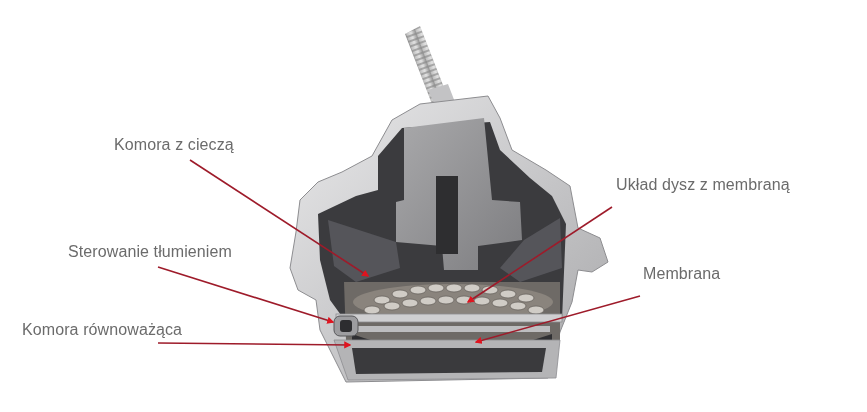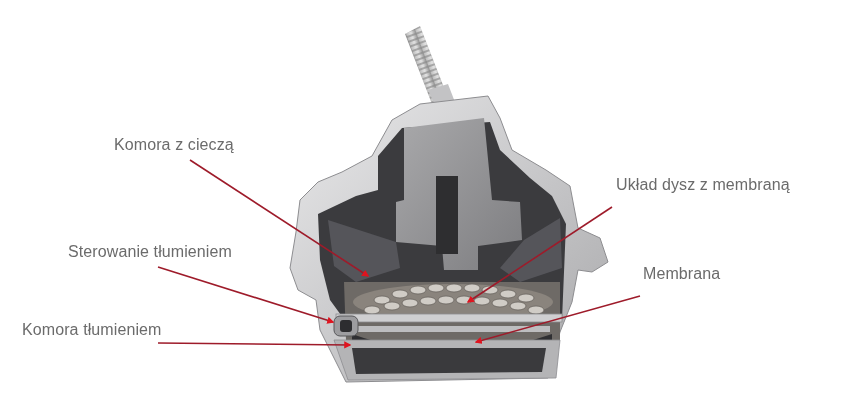--- a/index.html
+++ b/index.html
@@ -98,15 +98,15 @@
       <line x1="158" y1="267" x2="333" y2="322"></line>
       <line x1="640" y1="296" x2="476" y2="342"></line>
       <line x1="158" y1="343" x2="350" y2="345"></line>
     </g>
   </svg>
 
   <div class="label" style="left:114px; top:136px;">Komora z cieczą</div>
   <div class="label" style="left:604px; top:176px;margin-left:12px;">Układ dysz z membraną</div>
   <div class="label" style="left:60px; top:243px;margin-left:8px;">Sterowanie tłumieniem</div>
   <div class="label" style="left:643px; top:265px;">Membrana</div>
-  <div class="label" style="left:22px; top:321px;">Komora tłumieniem</div>
+  <div class="label" style="left:22px; top:321px;">Komora równoważąca</div>
 
 </div>
 
 </body></html>

